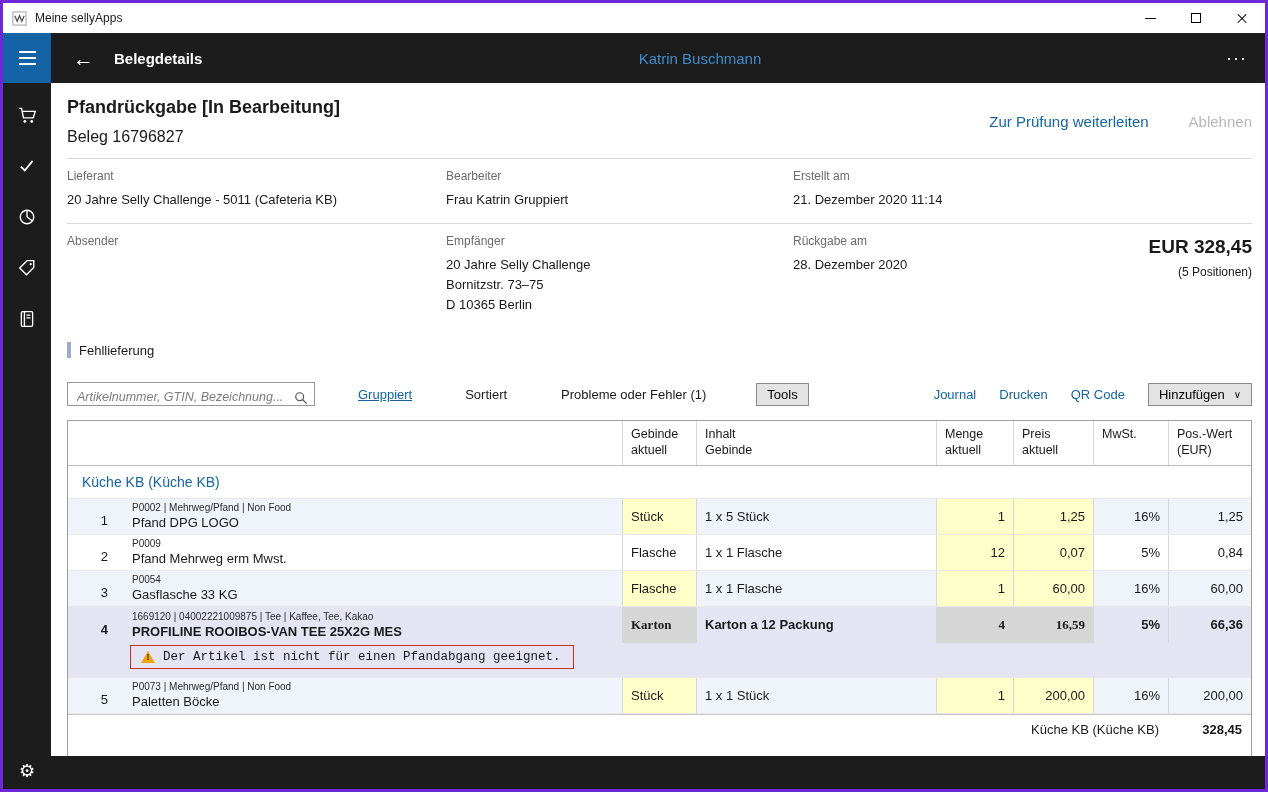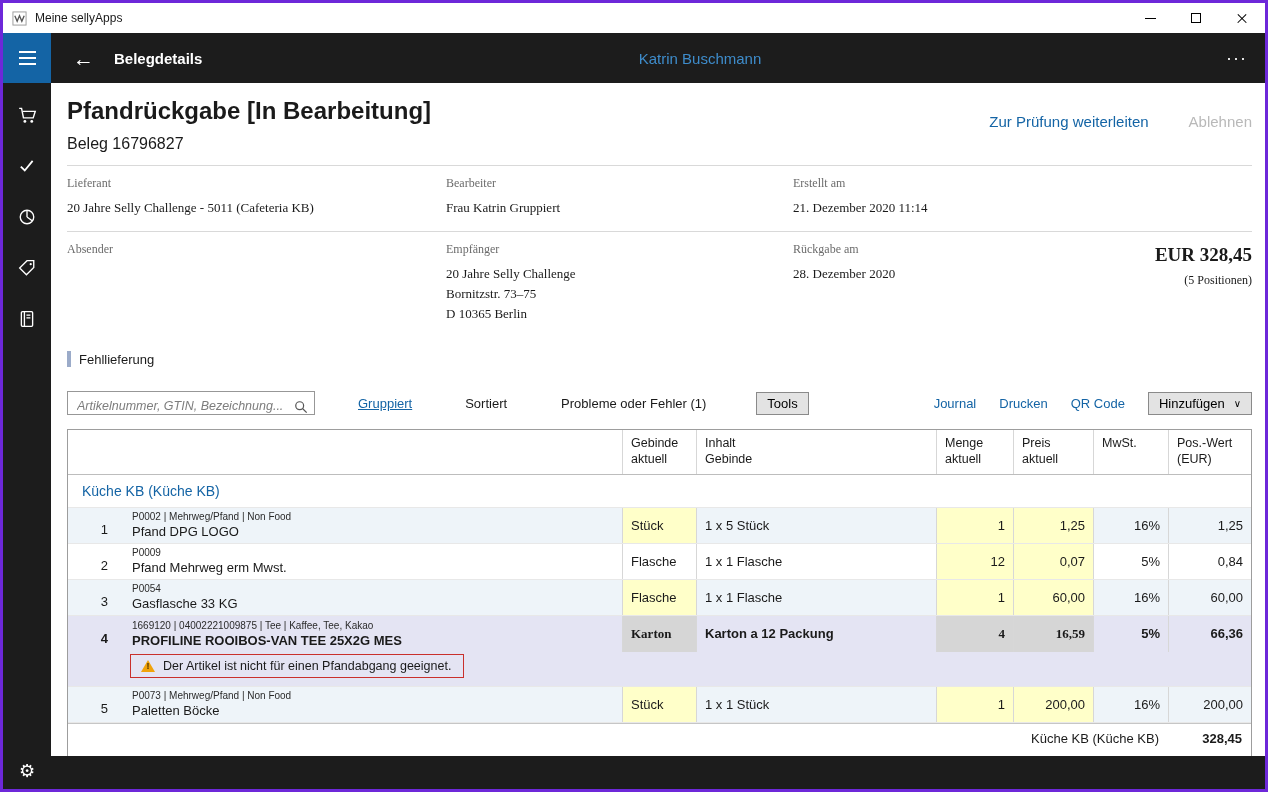--- a/index.html
+++ b/index.html
@@ -37,29 +37,29 @@
   .body-row { flex:1; display:flex; min-height:0; }
   .sidebar { width:48px; background:#1c1c1c; display:flex; flex-direction:column; align-items:center; padding-top:20px; gap:27px; flex:0 0 auto; }
   .side-btn { width:24px; height:24px; display:flex; align-items:center; justify-content:center; cursor:pointer; }
   .side-btn.gear { margin-top:auto; margin-bottom:6px; color:#fff; font-size:18px; }
   .content-col { flex:1; display:flex; flex-direction:column; min-width:0; }
   .content { flex:1; background:#fff; padding:12px 13px 0 16px; overflow:hidden; }
   .bottombar { height:33px; background:#1c1c1c; flex:0 0 auto; }
 
   
   .doc-header { display:flex; align-items:flex-start; }
-  .doc-title { font-size:24px; font-weight:bold; margin:2px 0 0 0; }
+  .doc-title { font-size:18px; font-weight:bold; margin:2px 0 0 0; }
   .doc-subtitle { font-size:16px; margin-top:10px; }
   .header-actions { margin-left:auto; display:flex; gap:40px; padding-top:18px; font-size:15px; }
   .link-forward { color:#1464a5; cursor:pointer; }
   .link-reject { color:#b9b9b9; cursor:pointer; }
   .divider { border:0; border-top:1px solid #d9d9d9; margin:12px 0 0 0; }
 
   
-  .info-grid { display:grid; grid-template-columns:379px 347px 330px 1fr; padding:10px 0 13px 0;font-family:Liberation Serif, serif; }
+  .info-grid { display:grid; grid-template-columns:379px 347px 330px 1fr; padding:10px 0 13px 0; }
   .info-label { color:#6b6b6b; font-size:12px; }
   .info-value { margin-top:7px; font-size:13px; line-height:20px; }
   .total-block { text-align:right; padding-top:2px; }
   .total-amount { font-size:19px; font-weight:bold; }
   .total-positions { font-size:12px; margin-top:7px; }
 
   
   .tag-row { display:flex; align-items:center; gap:8px; margin-top:14px; }
   .tag-bar { width:4px; height:16px; background:#9babc9; }
 
@@ -93,21 +93,21 @@
   .num { align-items:flex-end; }
   .yellow { background:#ffffc9; }
   .graycell { background:#d6d6d6;font-family:Liberation Serif, serif; }
   .r-sel .cell { font-weight:bold; }
   .r-sel .meta { font-weight:normal; }
 
   .warning-row { display:grid; grid-template-columns:50px 1fr; background:#e4e4f3; border-bottom:1px solid #e8e8e8; padding:2px 0 8px 0; }
   .warning-box { display:inline-flex; align-items:center; gap:8px; width:max-content; border:1px solid #c9302c; padding:4px 12px 4px 10px; margin-left:12px; }
   .warn-tri { width:0; height:0; border-left:7px solid transparent; border-right:7px solid transparent; border-bottom:12px solid #f0a30a; position:relative; }
   .warn-tri::after { content:"!"; position:absolute; left:-1.6px; top:1px; font-size:9px; font-weight:bold; color:#4a3000; }
-  .warn-text { font-size:12.5px; }
+  .warn-text { font-size:12.5px;font-family:Liberation Mono, monospace; }
 
   .tfoot { border-top:1px solid #c6c6c6; min-height:30px; }
   .f-label { grid-column:1 / 8; align-items:flex-end; justify-content:center; padding-right:9px; }
   .f-value { grid-column:8; align-items:flex-end; justify-content:center; font-weight:bold; padding-right:9px; }
   .table-spacer { height:38px; }
 </style>
 </head>
 <body>
 
 <div class="app">

